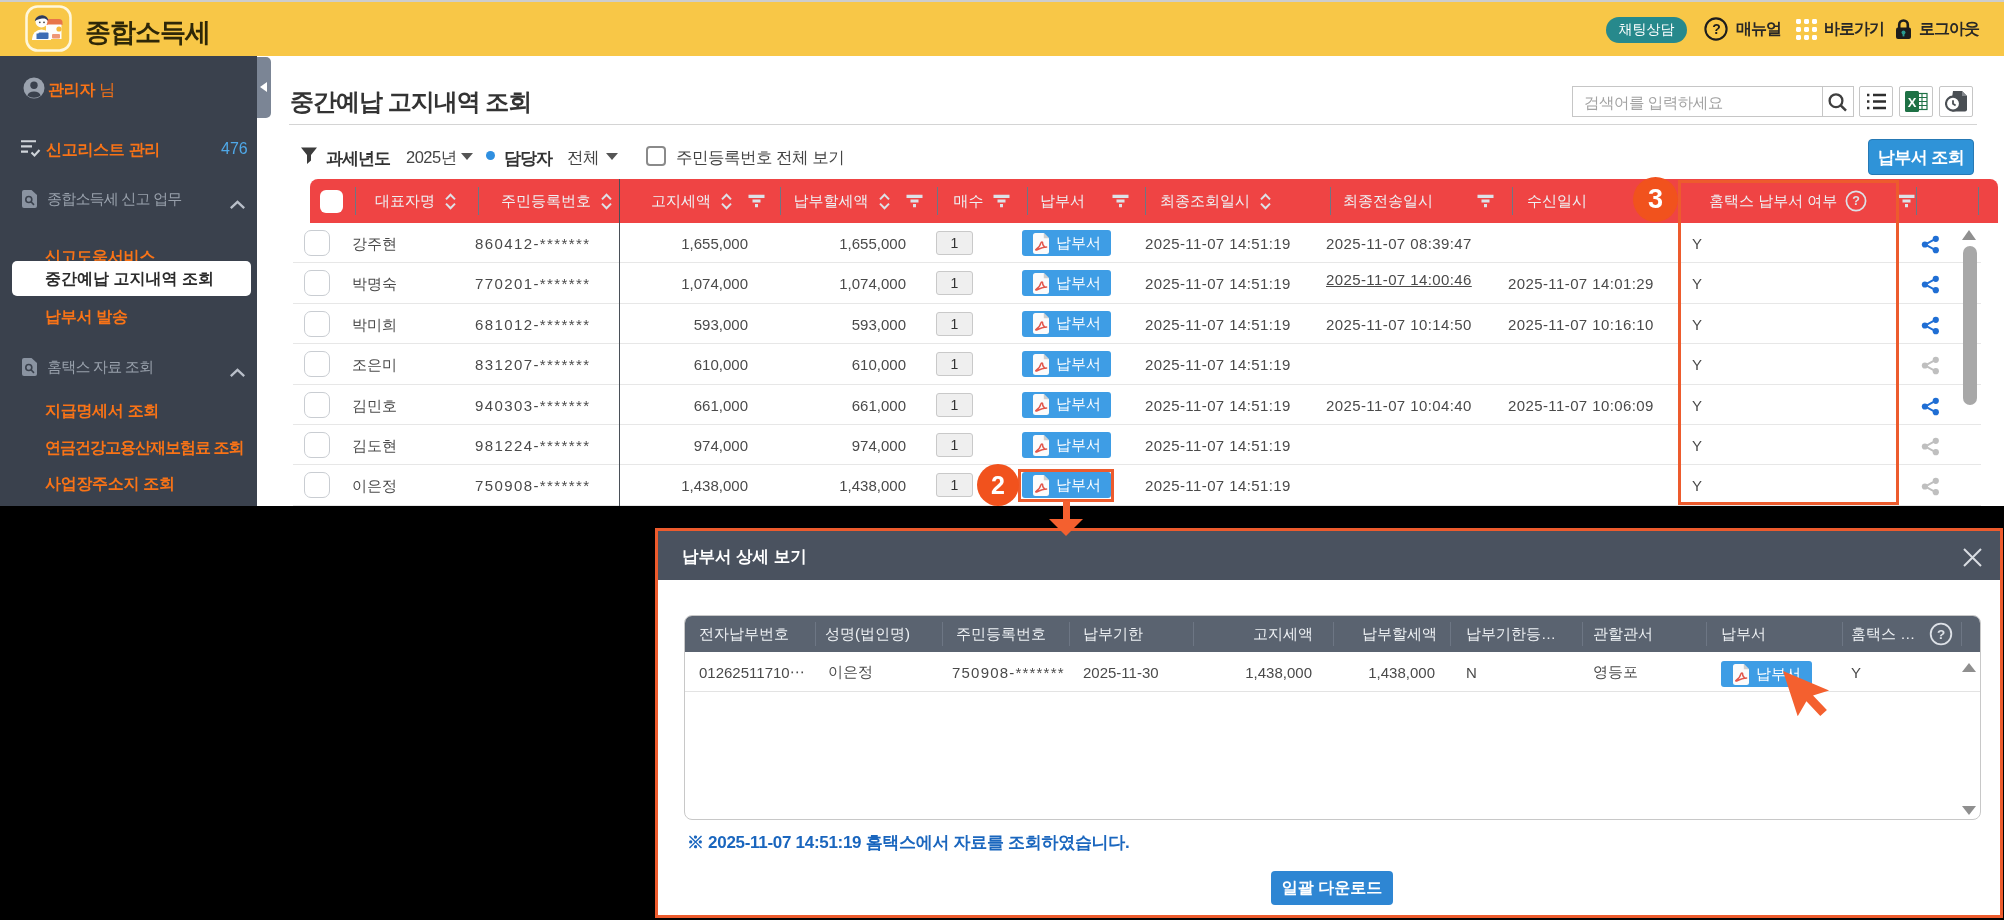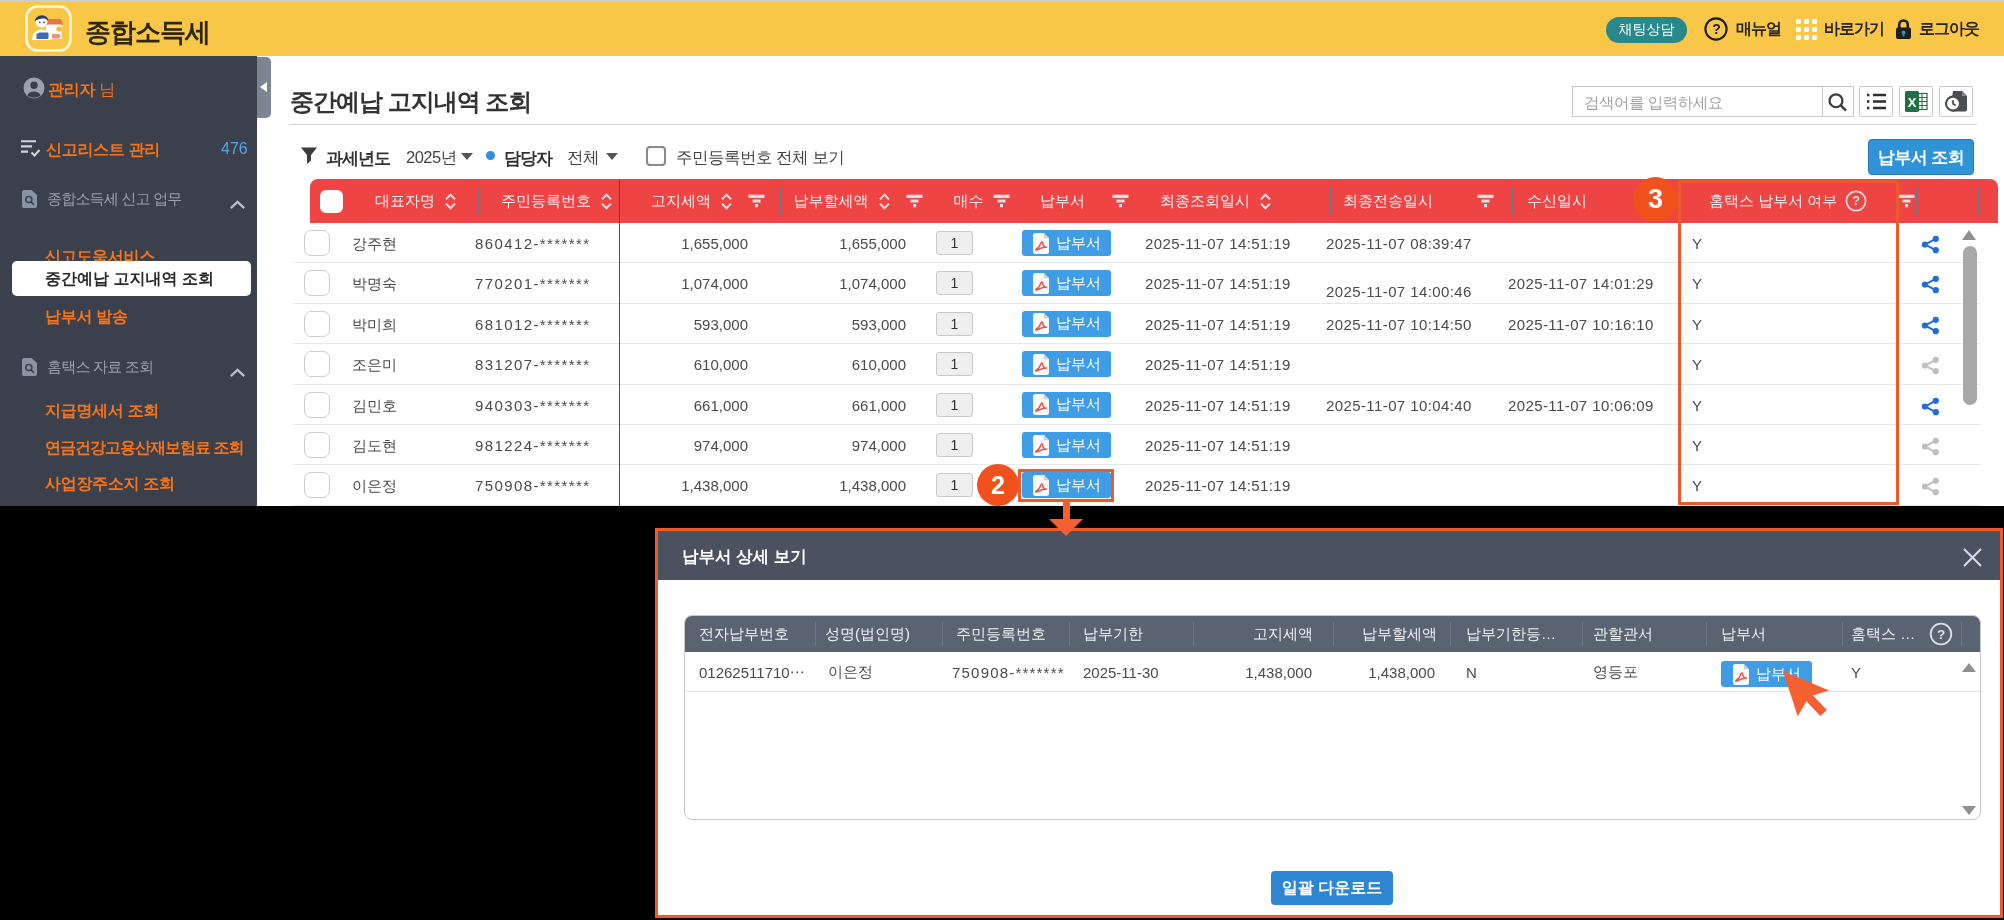--- a/index.html
+++ b/index.html
@@ -340,21 +340,21 @@
     <div class="cnt" style="top:8px;">1</div>
     <div class="pdfbtn" style="top:7px;">
       <svg width="18" height="21" viewBox="0 0 18 21" style="flex:none">
         <path d="M1 2.5 A2.5 2.5 0 0 1 3.5 0 H11.8 L17 5.2 V18.5 A2.5 2.5 0 0 1 14.5 21 H3.5 A2.5 2.5 0 0 1 1 18.5 Z" fill="#fbfbfb"></path>
         <path d="M11.8 0 L17 5.2 H11.8 Z" fill="#cfcfcf"></path>
         <path d="M4.3 16.2 C6.5 15 8.2 12.4 8.9 9.9 C9.3 8.5 10.7 8.6 10.6 10 C10.5 12.3 12.6 14.6 14.6 14.1 M4.3 16.2 C3.4 16.6 3.6 17.4 4.6 17 C6.8 16 11 14.2 14.6 14.1" stroke="#E2574C" stroke-width="1.5" fill="none" stroke-linecap="round"></path>
       </svg>
       <span>납부서</span>
     </div>
     <div class="cell" style="left:852px;top:12px;letter-spacing:.4px;">2025-11-07 14:51:19</div>
-    <div class="cell" style="left:1033px;top:20px;letter-spacing:.4px;">2025-11-07 14:00:46</div>
+    <div class="cell" style="left:1033px;top:8px;letter-spacing:.4px;text-decoration:underline;">2025-11-07 14:00:46</div>
     <div class="cell" style="left:1215px;top:12px;letter-spacing:.4px;">2025-11-07 14:01:29</div>
     <div class="cell" style="left:1399px;top:12px;">Y</div>
     <div class="abs" style="left:1628px;top:12px;"><svg width="19" height="19" viewBox="0 0 19 19">
         <circle cx="14.8" cy="3.8" r="3.1" fill="#1F6ED4"></circle>
         <circle cx="14.8" cy="15.2" r="3.1" fill="#1F6ED4"></circle>
         <circle cx="3.9" cy="9.5" r="3.1" fill="#1F6ED4"></circle>
         <path d="M6.3 8.3 L12.6 4.9 M6.3 10.7 L12.6 14.1" stroke="#1F6ED4" stroke-width="1.9" fill="none"></path>
       </svg></div>
   </div>
 <div class="row" style="top:303.8px;">
@@ -544,19 +544,20 @@
             <path d="M11.8 0 L17 5.2 H11.8 Z" fill="#cfcfcf"></path>
             <path d="M4.3 16.2 C6.5 15 8.2 12.4 8.9 9.9 C9.3 8.5 10.7 8.6 10.6 10 C10.5 12.3 12.6 14.6 14.6 14.1 M4.3 16.2 C3.4 16.6 3.6 17.4 4.6 17 C6.8 16 11 14.2 14.6 14.1" stroke="#E2574C" stroke-width="1.5" fill="none" stroke-linecap="round"></path>
           </svg>
           <span>납부서</span>
         </div>
         <div class="mc" style="left:1157px;width:119px;justify-content:flex-start;padding-left:9px;">Y</div>
       </div>
 <div id="mup"></div>
 <div id="mdown"></div>
 </div>
+<div class="abs" id="mnote">※ 2025-11-07 14:51:19 홈택스에서 자료를 조회하였습니다.</div>
 <div class="abs" id="mdl">일괄 다운로드</div>
 </div>
 <div class="abs" id="cursor">
 <svg width="62" height="72" viewBox="0 0 62 72">
       <path d="M0 0 L0 17 L4.6 12.9 L7.7 19.4 L10.6 18.1 L7.5 11.6 L13.5 11.7 Z" fill="#F4602F" transform="translate(11 3) rotate(-18) scale(2.8)"></path>
     </svg>
 </div>
 
 </body></html>

